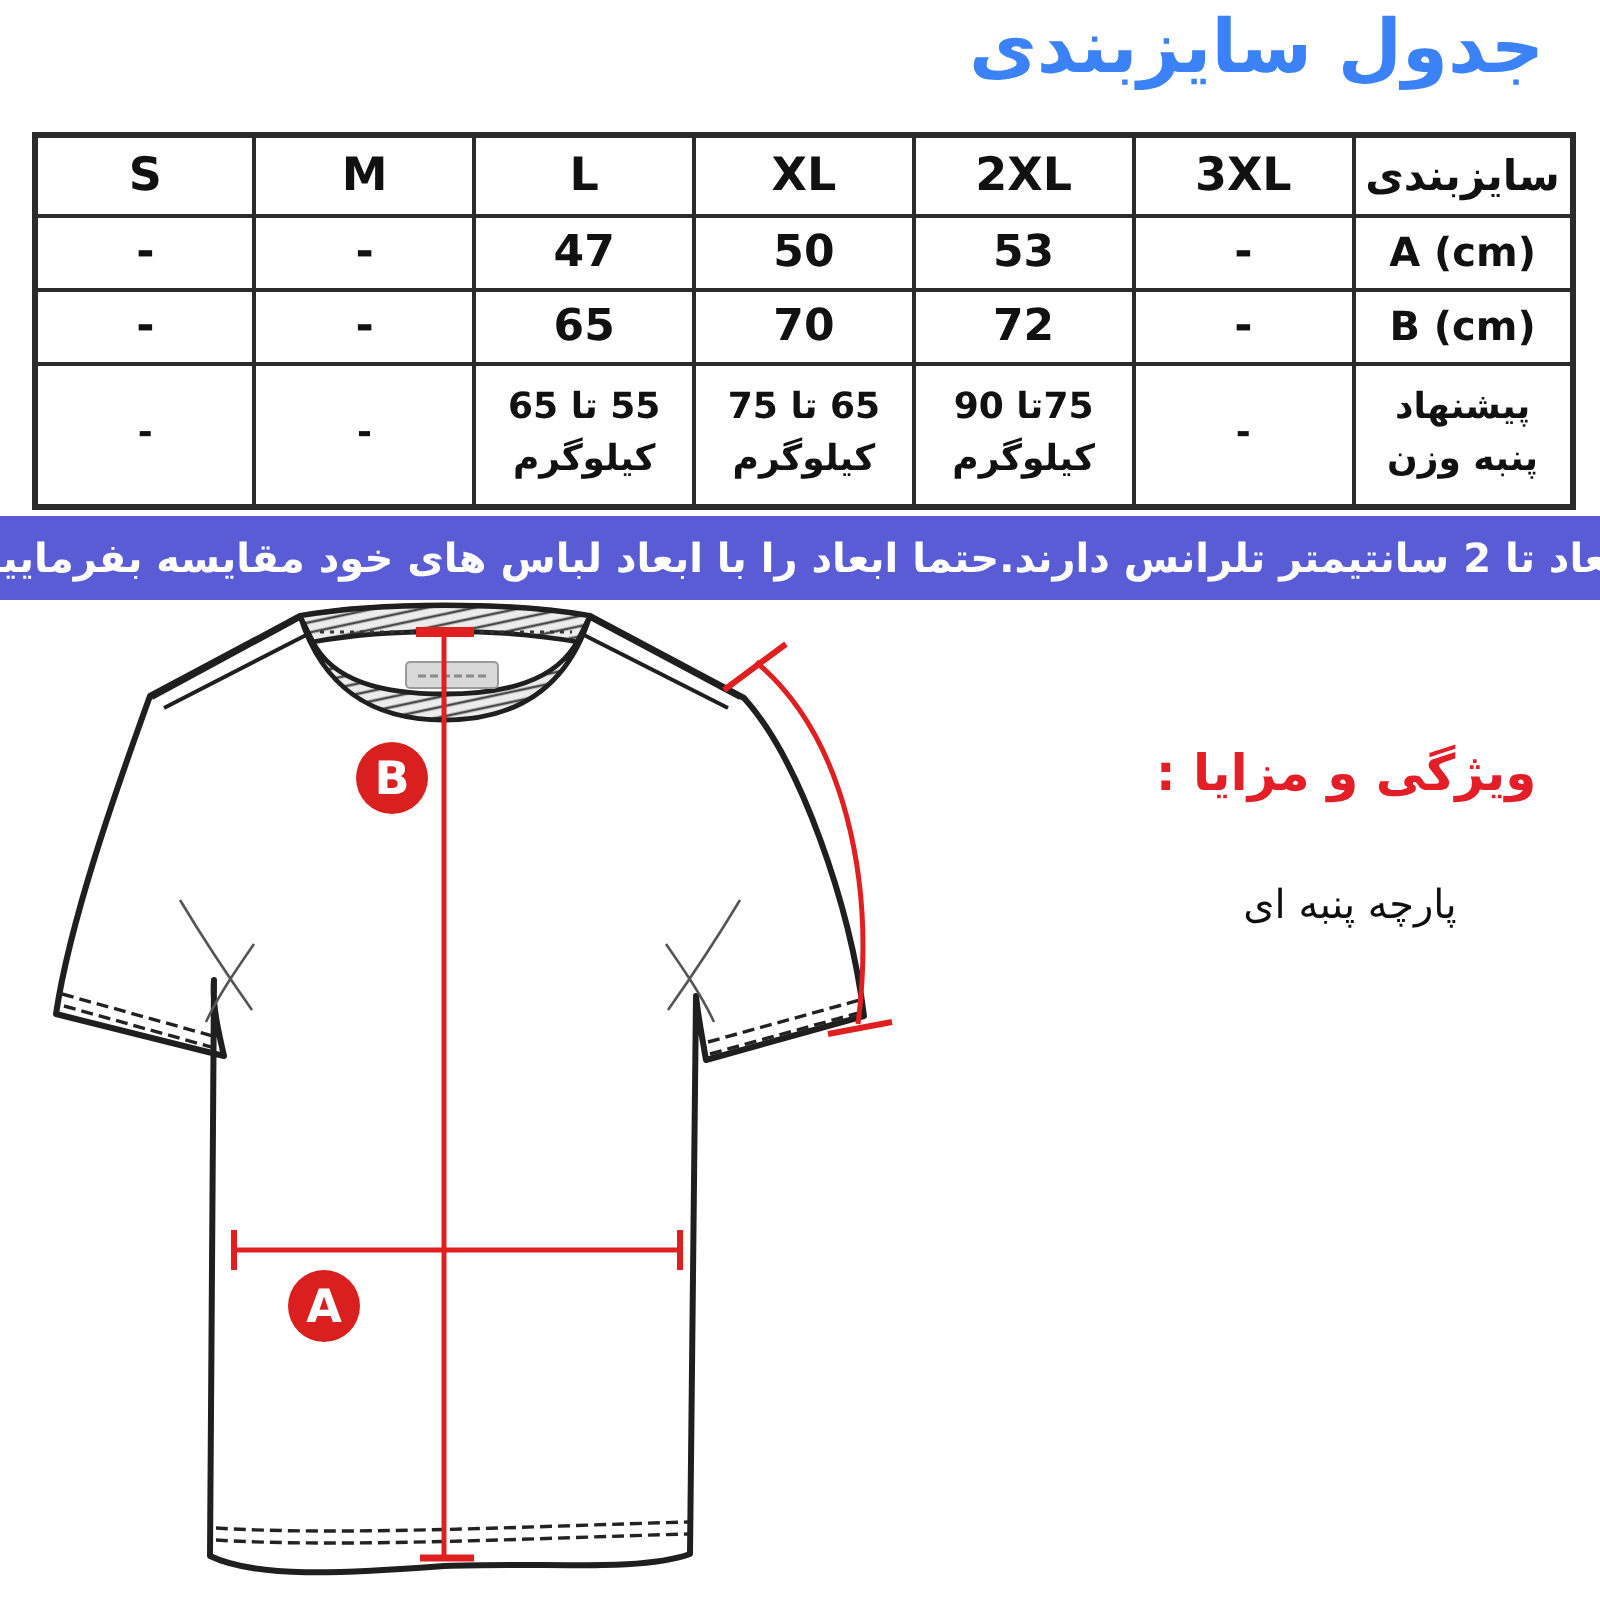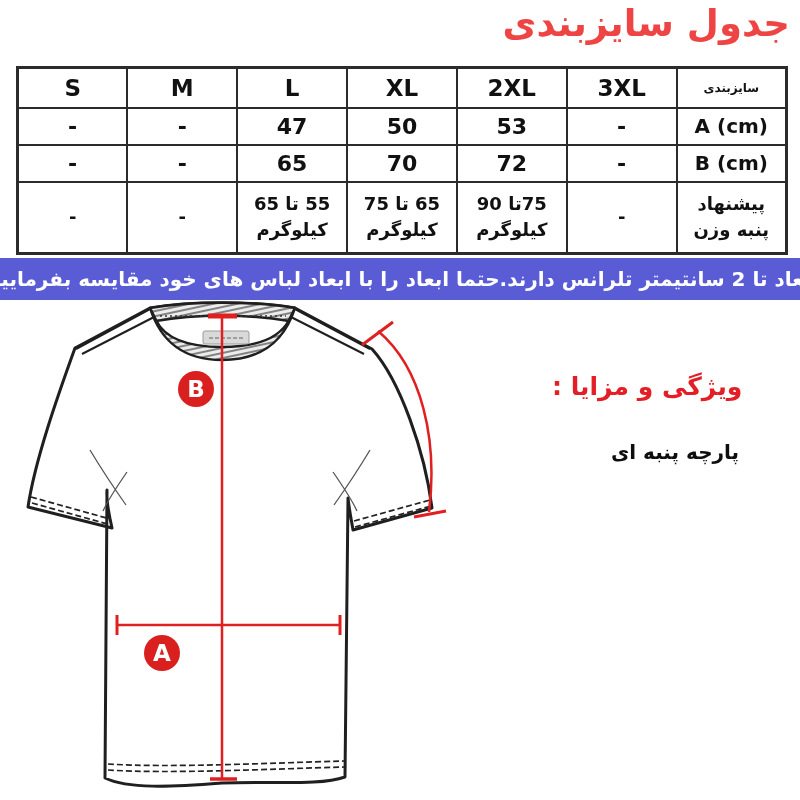--- a/index.html
+++ b/index.html
@@ -1,43 +1,43 @@
 <!DOCTYPE html>
 <html lang="fa"><head>
 <meta charset="utf-8">
 <style>
   html,body{margin:0;padding:0;background:#fff;}
   .page{position:relative;width:800px;height:800px;background:#ffffff;overflow:hidden;
         font-family:"DejaVu Sans",sans-serif;color:#111;}
-  .title{position:absolute;top:2px;right:10px;margin:0;font-size:37px;font-weight:bold;
-         color:#ef4444;letter-spacing:-1px;}
+  .title{position:absolute;top:2px;right:28px;margin:0;font-size:37px;font-weight:bold;
+         color:#3b82f6;letter-spacing:-1px;}
   
   .size-table{position:absolute;left:16px;top:66px;width:772px;border-collapse:collapse;
               table-layout:fixed;border:3px solid #2b2b2b;}
   .size-table th,.size-table td{border:2px solid #2b2b2b;text-align:center;vertical-align:middle;
               font-weight:bold;color:#111;padding:0 2px;}
   .size-table thead tr{height:40px;}
   .size-table tbody tr.rA,.size-table tbody tr.rB{height:37px;}
   .size-table tbody tr.rW{height:72px;}
   .size-table th{font-size:23px;}
-  .size-table th.fa{font-size:12px;font-weight:bold;}
+  .size-table th.fa{font-size:21px;font-weight:bold;}
   .size-table td{font-size:22px;}
   .size-table tr.rW td{font-size:18px;line-height:1.45;}
   .size-table td.lab{font-size:20px;margin-top:40px;}
   
   .banner{position:absolute;left:0;top:258px;width:800px;height:42px;background:#5a5cd6;
           display:flex;align-items:center;justify-content:center;}
   .banner span{color:#ffffff;font-weight:bold;font-size:20px;white-space:nowrap;}
   
   .shirt-svg{position:absolute;left:10px;top:300px;}
   
   .features{position:absolute;left:552px;top:372px;width:246px;text-align:center;}
-  .features-title{font-size:25px;font-weight:bold;color:#e41e26;text-align:left;
+  .features-title{font-size:25px;font-weight:bold;color:#e41e26;text-align:center;
                   padding-right:4px;margin:0 0 38px 0;}
-  .feature-item{font-size:20px;font-weight:bold;color:#0e0e0e;line-height:26px;
+  .feature-item{font-size:20px;font-weight:normal;color:#0e0e0e;line-height:26px;
                 margin-bottom:26px;}
 </style>
 </head>
 <body>
 
 <div class="page">
 
   <h1 class="title" dir="rtl">جدول سایزبندی</h1>
 
   <table class="size-table">

